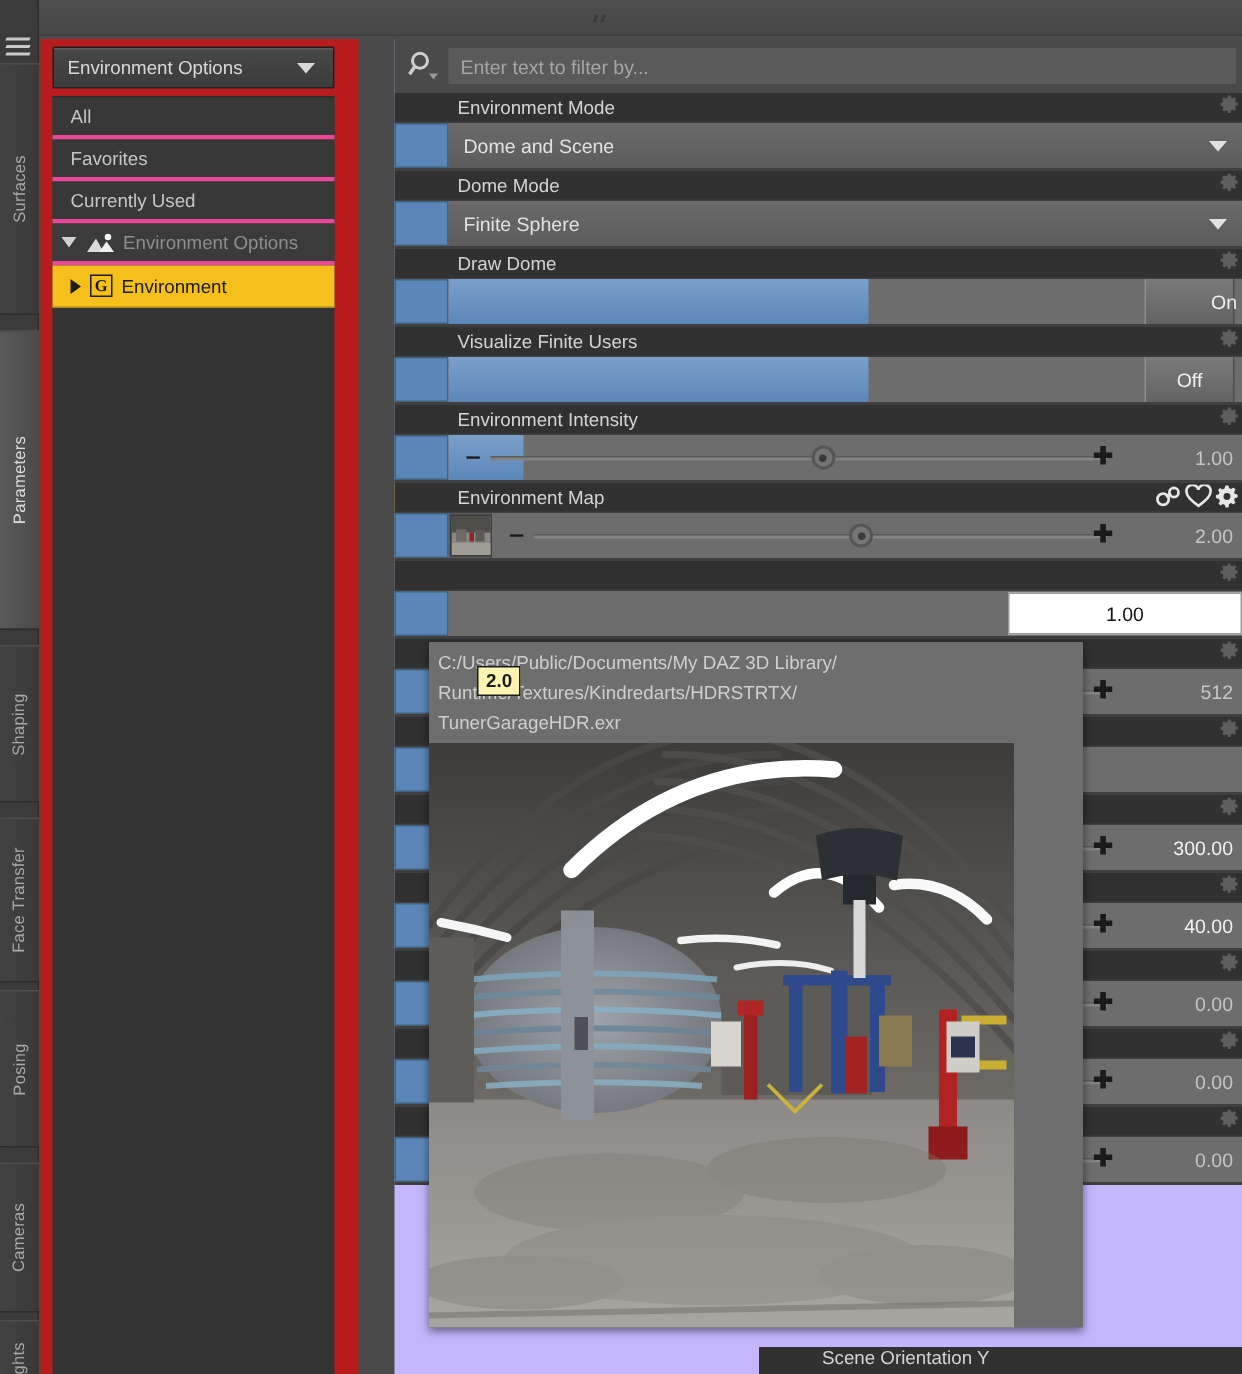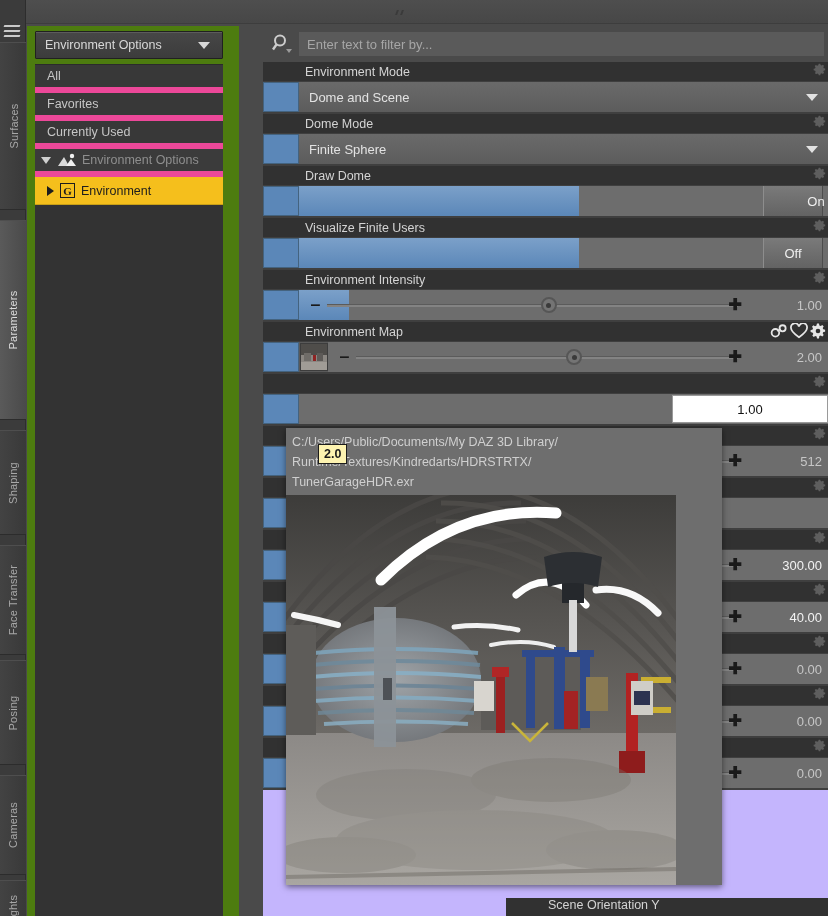--- a/index.html
+++ b/index.html
@@ -55,21 +55,21 @@
     position: absolute; left: 0; width: 16px; height: 2px; background: #c9c9c9;
     transform: skewX(-22deg);
   }
   .menu-icon i:nth-child(1){ top: 3px; }
   .menu-icon i:nth-child(2){ top: 8px; }
   .menu-icon i:nth-child(3){ top: 13px; }
 
   
   .leftpane {
     position: absolute; left: 27px; top: 26px; width: 212px; height: 890px;
-    background: #4d7c0f;
+    background: #b91c1c;
   }
   .preset-combo {
     position: absolute; left: 8px; top: 5px; width: 188px; height: 28px;
     background: linear-gradient(#474747,#3c3c3c);
     border: 1px solid #202020;
     box-shadow: inset 0 1px 0 #5c5c5c;
     border-radius: 1px;
     display: flex; align-items: center;
     color: #d8d8d8; font-size: 12.5px; padding-left: 9px;
     cursor: pointer;
@@ -80,21 +80,21 @@
     border-left: 6px solid transparent; border-right: 6px solid transparent;
     border-top: 7px solid #d8d8d8;
   }
   .tree {
     position: absolute; left: 8px; top: 38px; width: 188px; bottom: 0;
     background: #333333; border-top: 1px solid #2b2b2b;
   }
   .trow {
     position: relative; height: 28px; display: flex; align-items: center;
     padding-left: 12px; color: #c6c6c6; font-size: 12.5px;
-    border-bottom: 6px solid #ec4899;
+    border-bottom: 3px solid #ec4899;
     background: #383838;
     cursor: pointer;
   }
   .trow.dim { color: #8e8e8e; padding-left: 6px; background:#3b3b3b; }
   .trow.sel {
     background: #f5bf1c; color: #1d1d1d; border-bottom: 1px solid #c9a017;
   }
   .tri {
     width: 0; height: 0; margin-right: 6px;
     border-top: 5px solid transparent; border-bottom: 5px solid transparent;

